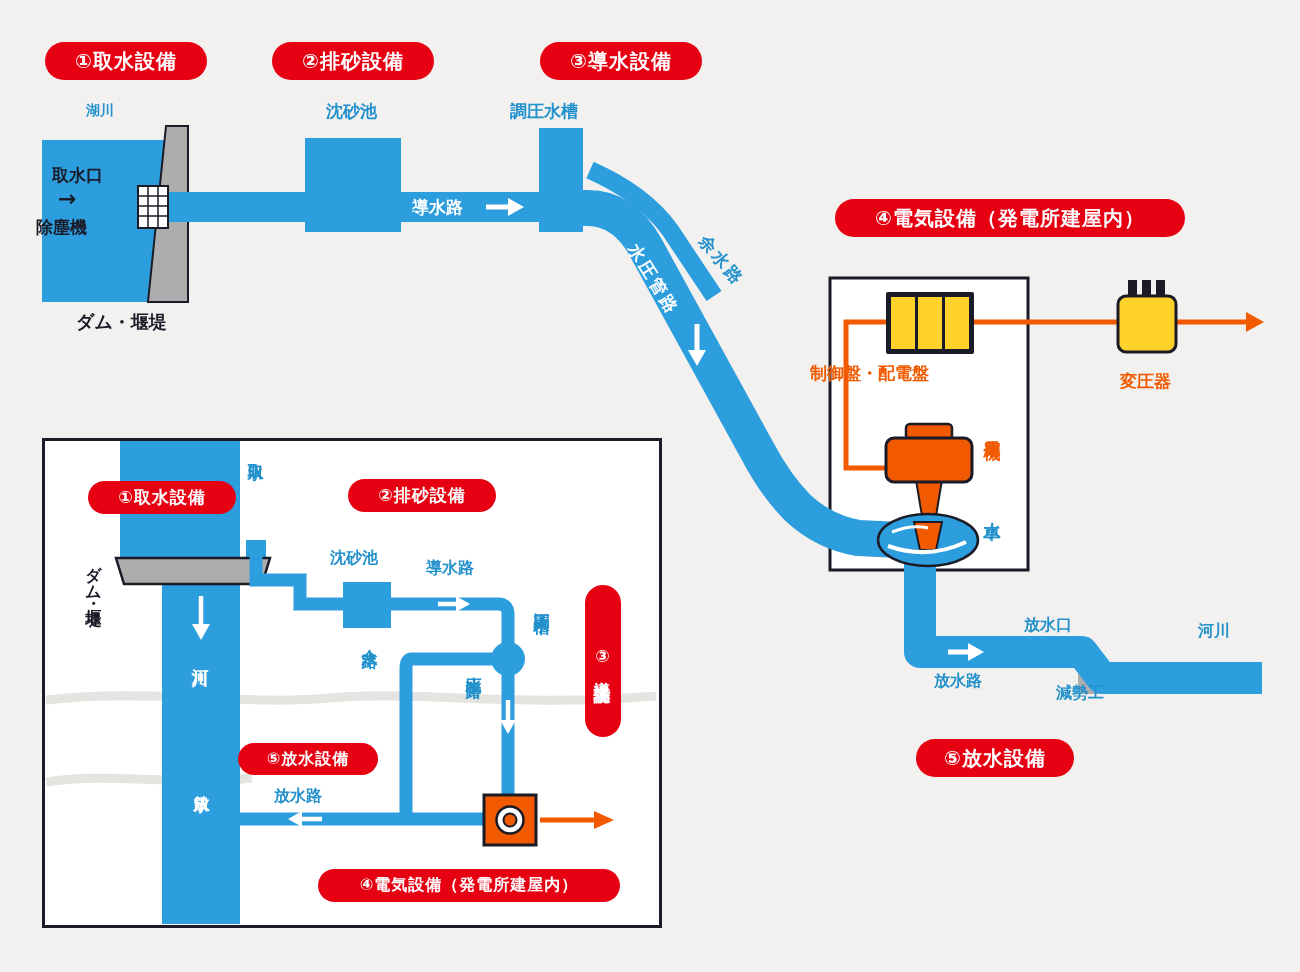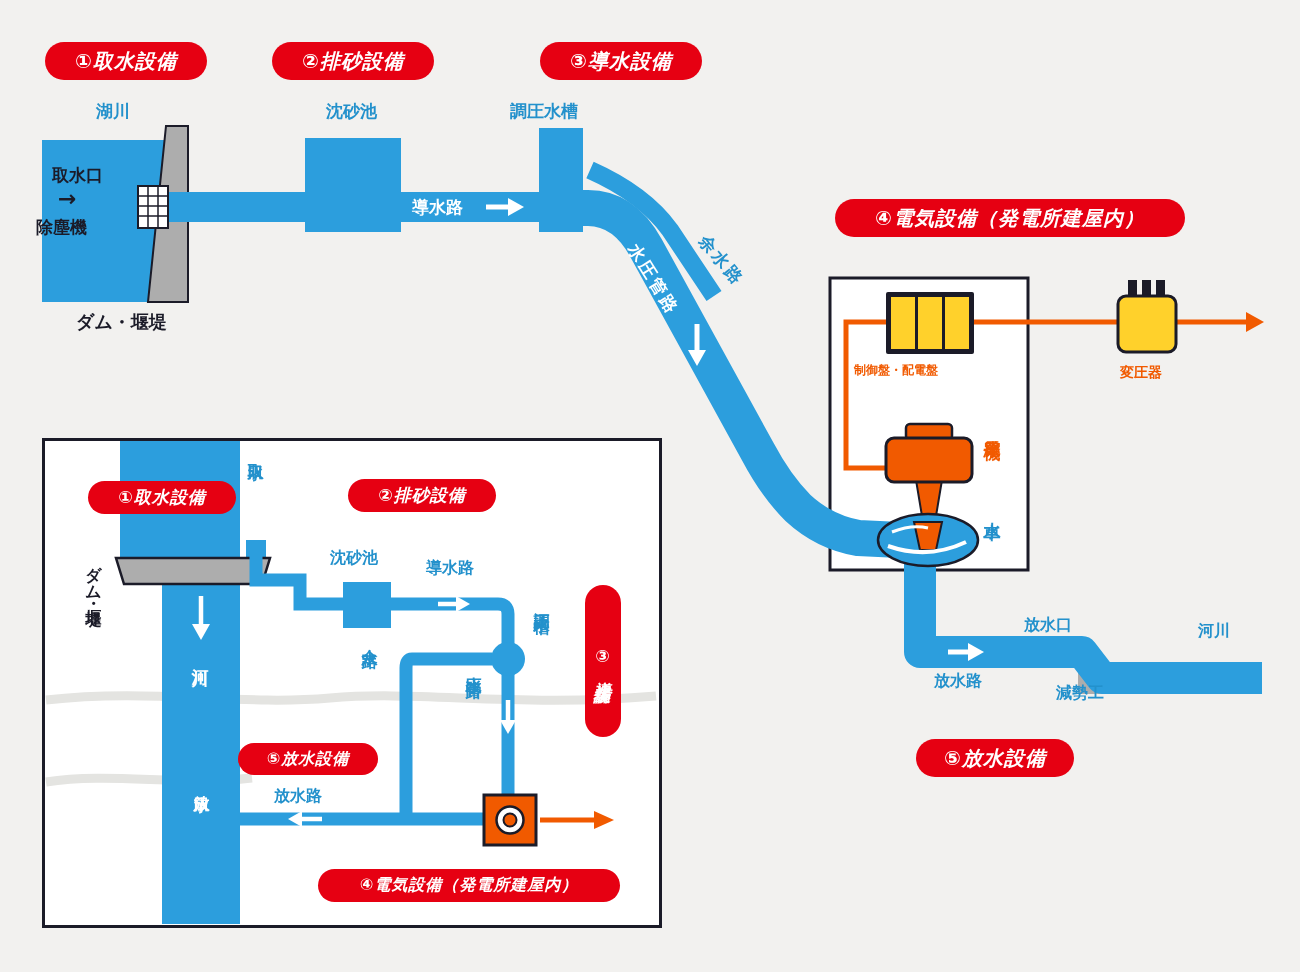--- a/index.html
+++ b/index.html
@@ -2,21 +2,21 @@
 <html><head>
 <meta charset="utf-8">
 <style>
   * { margin:0; padding:0; box-sizing:border-box; }
   html,body { background:#F2F1EF; }
   body { font-family:"DejaVu Sans","Liberation Sans",sans-serif; }
   .stage { position:relative; width:1300px; height:972px; background:#F2F1EF; overflow:hidden; }
   .badge {
     position:absolute; background:#E60012; color:#fff; font-weight:bold;
     display:flex; align-items:center; justify-content:center;
-    border-radius:19px; letter-spacing:1px; white-space:nowrap; z-index:3;font-style:italic;
+    border-radius:19px; letter-spacing:1px; white-space:nowrap; z-index:3;
   }
   .badge.vert { writing-mode:vertical-rl; text-orientation:upright; letter-spacing:2px; }
   .lbl { position:absolute; font-weight:bold; white-space:nowrap; z-index:3; line-height:1.15; }
   .blue   { color:#2391CC; }
   .dark   { color:#1B1B28; }
   .white  { color:#FFFFFF; }
   .orange { color:#F15A00; }
   .vertl { writing-mode:vertical-rl; text-orientation:upright; letter-spacing:2px; }
   .rot50 { transform:rotate(50deg); transform-origin:0 50%; letter-spacing:3px; }
   .rot58 { transform:rotate(58deg); transform-origin:0 50%; letter-spacing:3px; }
@@ -141,32 +141,32 @@
       <path d="M 892,532 Q 912,524 928,528" stroke="#fff" stroke-width="3" fill="none"></path>
     </g>
   </svg>
 
   <div class="badge" style="left:45px;top:42px;width:162px;height:38px;font-size:20px">①取水設備</div>
   <div class="badge" style="left:272px;top:42px;width:162px;height:38px;font-size:20px">②排砂設備</div>
   <div class="badge" style="left:540px;top:42px;width:162px;height:38px;font-size:20px">③導水設備</div>
   <div class="badge" style="left:835px;top:199px;width:350px;height:38px;font-size:20px">④電気設備（発電所建屋内）</div>
   <div class="badge" style="left:916px;top:739px;width:158px;height:38px;font-size:20px">⑤放水設備</div>
 
-  <div class="lbl blue" style="left:96px;top:102px;font-size:17px">湖川</div>
+  <div class="lbl blue" style="left:86px;top:102px;font-size:14px">湖川</div>
   <div class="lbl dark" style="left:52px;top:166px;font-size:17px">取水口</div>
   <div class="lbl dark" style="left:58px;top:186px;font-size:22px">→</div>
   <div class="lbl dark" style="left:36px;top:218px;font-size:17px">除塵機</div>
   <div class="lbl dark" style="left:76px;top:312px;font-size:18px">ダム・堰堤</div>
   <div class="lbl blue" style="left:326px;top:102px;font-size:17px">沈砂池</div>
   <div class="lbl white" style="left:412px;top:198px;font-size:17px">導水路</div>
   <div class="lbl blue" style="left:510px;top:102px;font-size:17px">調圧水槽</div>
   <div class="lbl blue rot50" style="left:702px;top:228px;font-size:17px">余水路</div>
   <div class="lbl white rot58" style="left:632px;top:236px;font-size:17px">水圧管路</div>
-  <div class="lbl orange" style="left:854px;top:364px;font-size:12px">制御盤・配電盤</div>
-  <div class="lbl orange" style="left:1120px;top:364px;font-size:14px">変圧器</div>
+  <div class="lbl orange" style="left:810px;top:364px;font-size:17px">制御盤・配電盤</div>
+  <div class="lbl orange" style="left:1120px;top:372px;font-size:17px">変圧器</div>
   <div class="lbl orange vertl" style="left:982px;top:426px;height:80px;font-size:17px">発電機</div>
   <div class="lbl blue vertl" style="left:982px;top:508px;height:56px;font-size:17px">水車</div>
   <div class="lbl blue" style="left:1024px;top:616px;font-size:16px">放水口</div>
   <div class="lbl blue" style="left:934px;top:672px;font-size:16px">放水路</div>
   <div class="lbl blue" style="left:1056px;top:684px;font-size:16px">減勢工</div>
   <div class="lbl blue" style="left:1198px;top:622px;font-size:16px">河川</div>
 
   <div class="badge" style="left:88px;top:481px;width:148px;height:33px;font-size:17px">①取水設備</div>
   <div class="badge" style="left:348px;top:479px;width:148px;height:33px;font-size:17px">②排砂設備</div>
   <div class="badge vert" style="left:585px;top:585px;width:36px;height:152px;font-size:17px;border-radius:18px">③導水設備</div>

